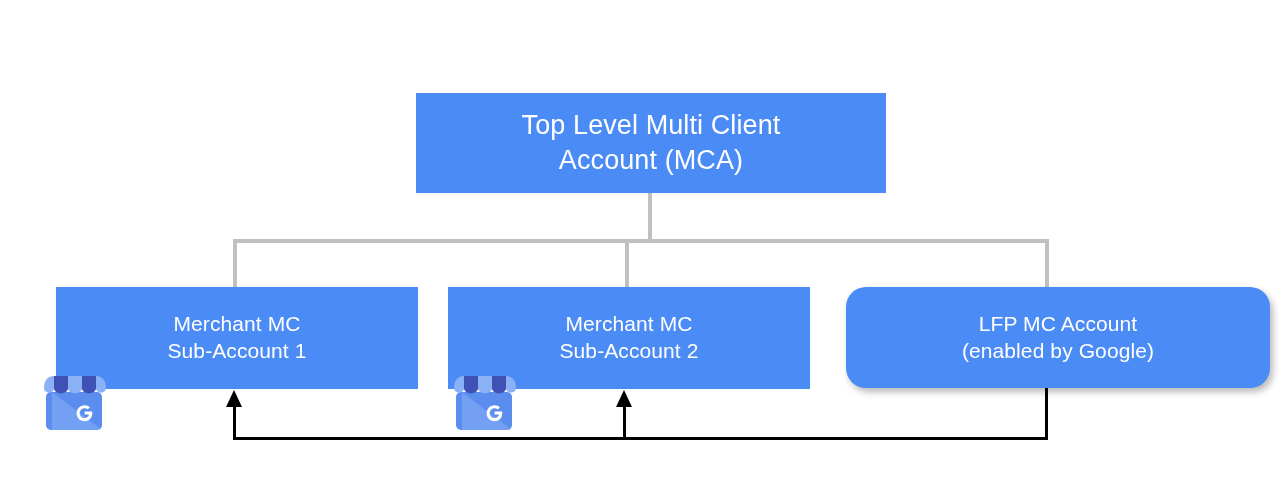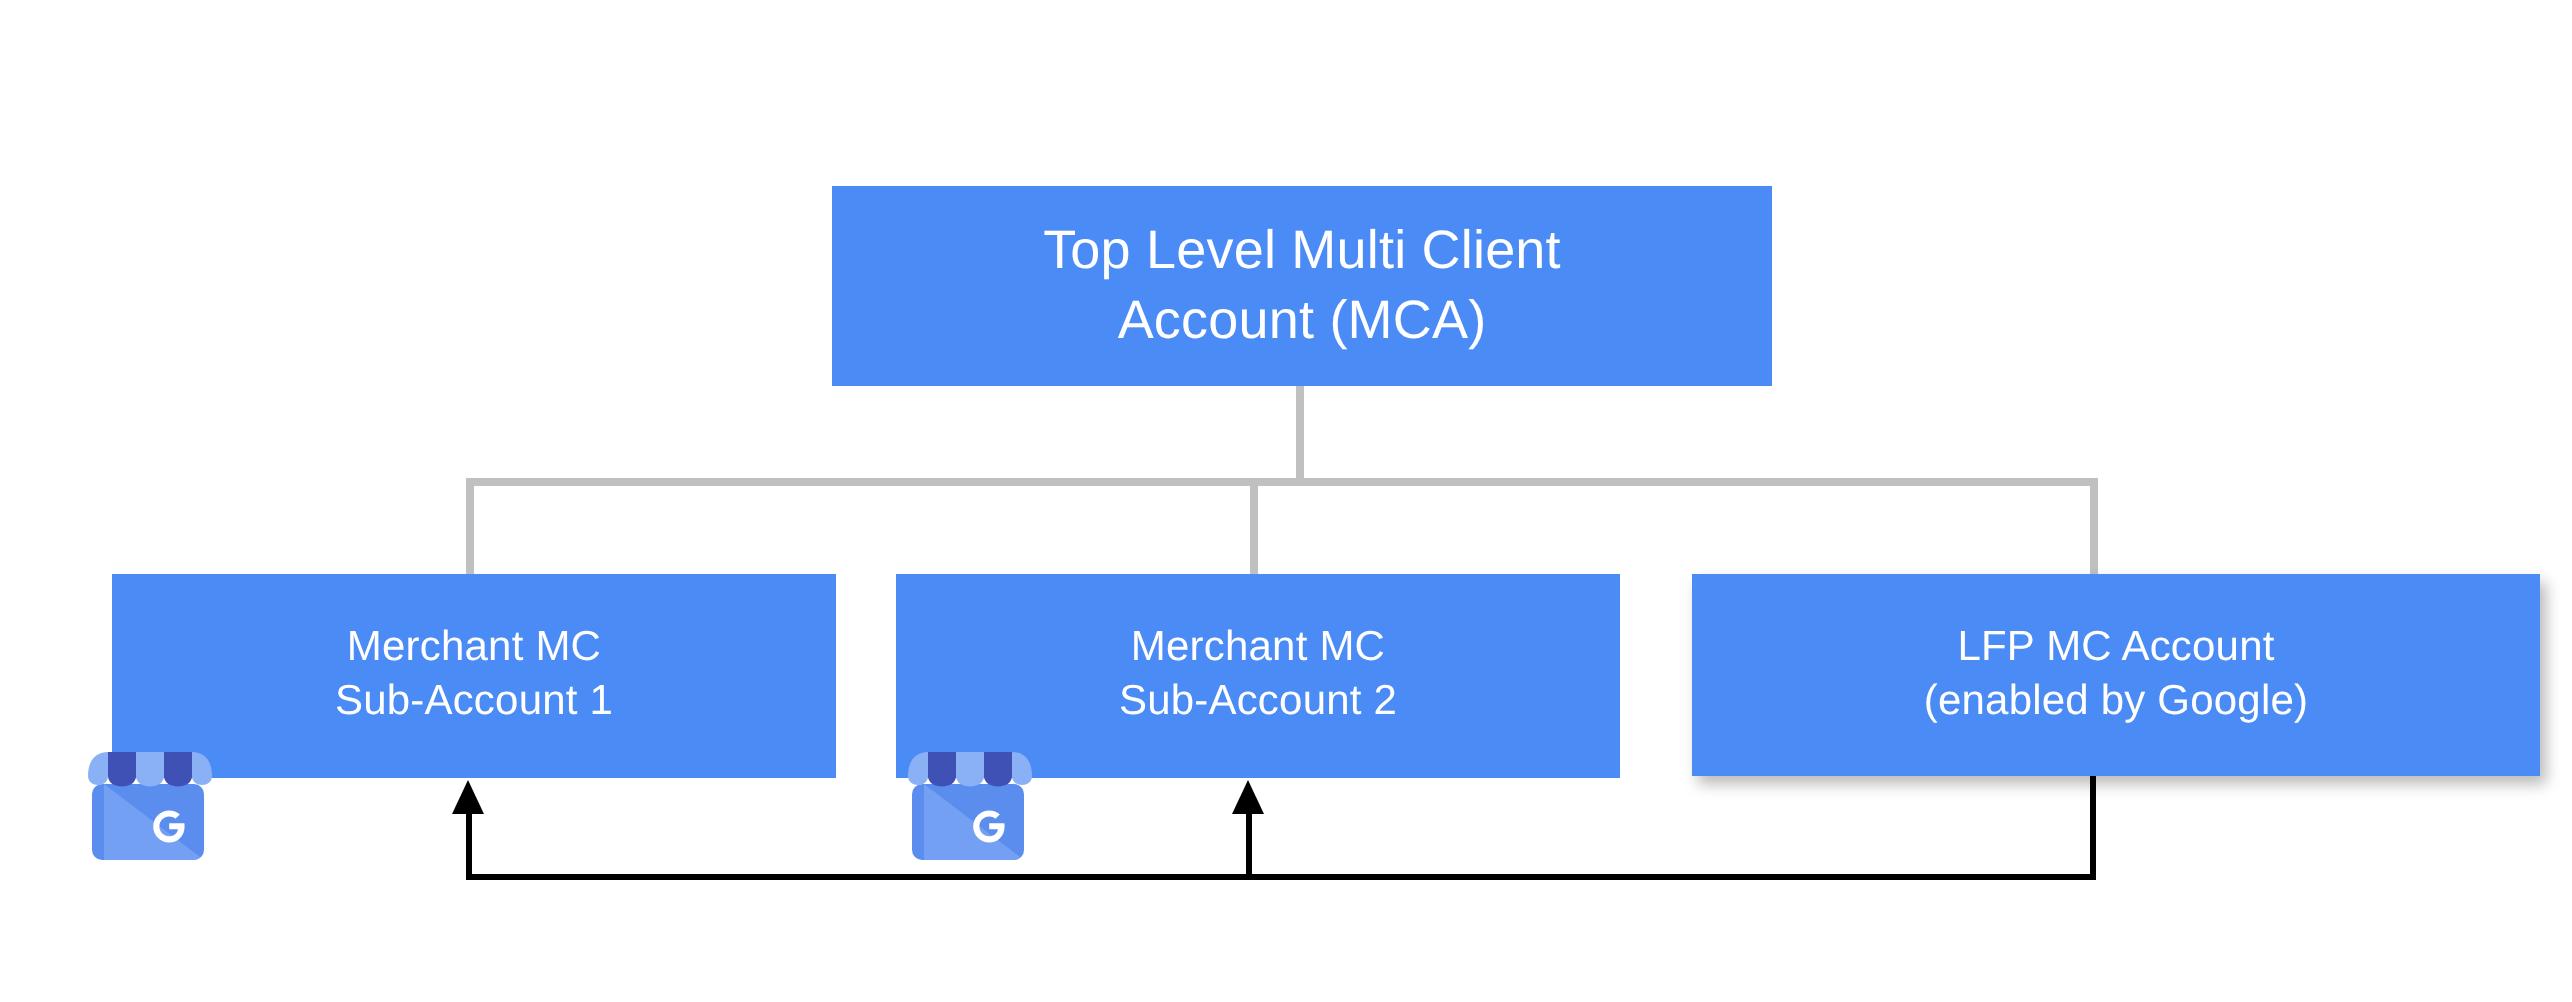--- a/index.html
+++ b/index.html
@@ -56,20 +56,21 @@
     height: 102px;
     font-size: 21px;
   }
   #node-lfp {
     left: 846px;
     top: 287px;
     width: 424px;
     height: 101px;
     font-size: 21px;
     box-shadow: 3px 4px 7px rgba(0, 0, 0, 0.28);
+    border-radius: 20px;
   }
   
   .gline {
     position: absolute;
     background: #c0c0c0;
     z-index: 2;
   }
   #gl-trunk   { left: 648px; top: 193px; width: 4px;   height: 50px; }
   #gl-bar     { left: 233px; top: 239px; width: 816px; height: 4px;  }
   #gl-drop-1  { left: 233px; top: 239px; width: 4px;   height: 50px; }

